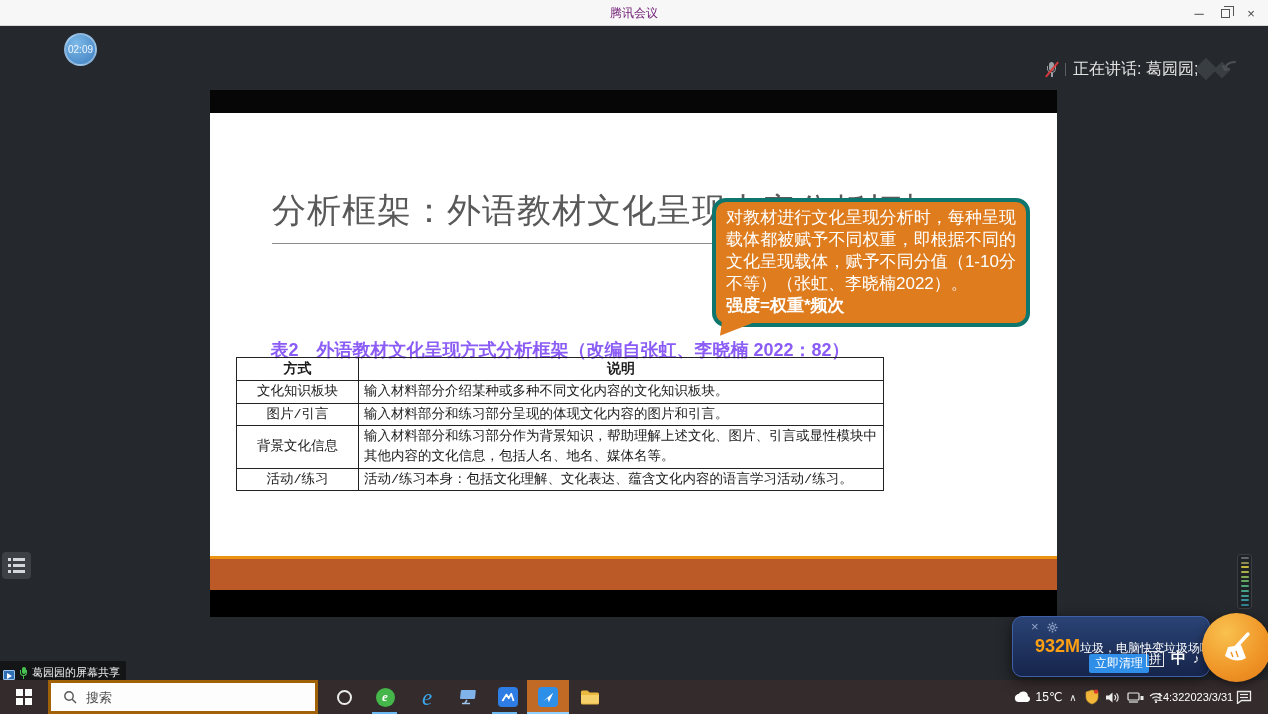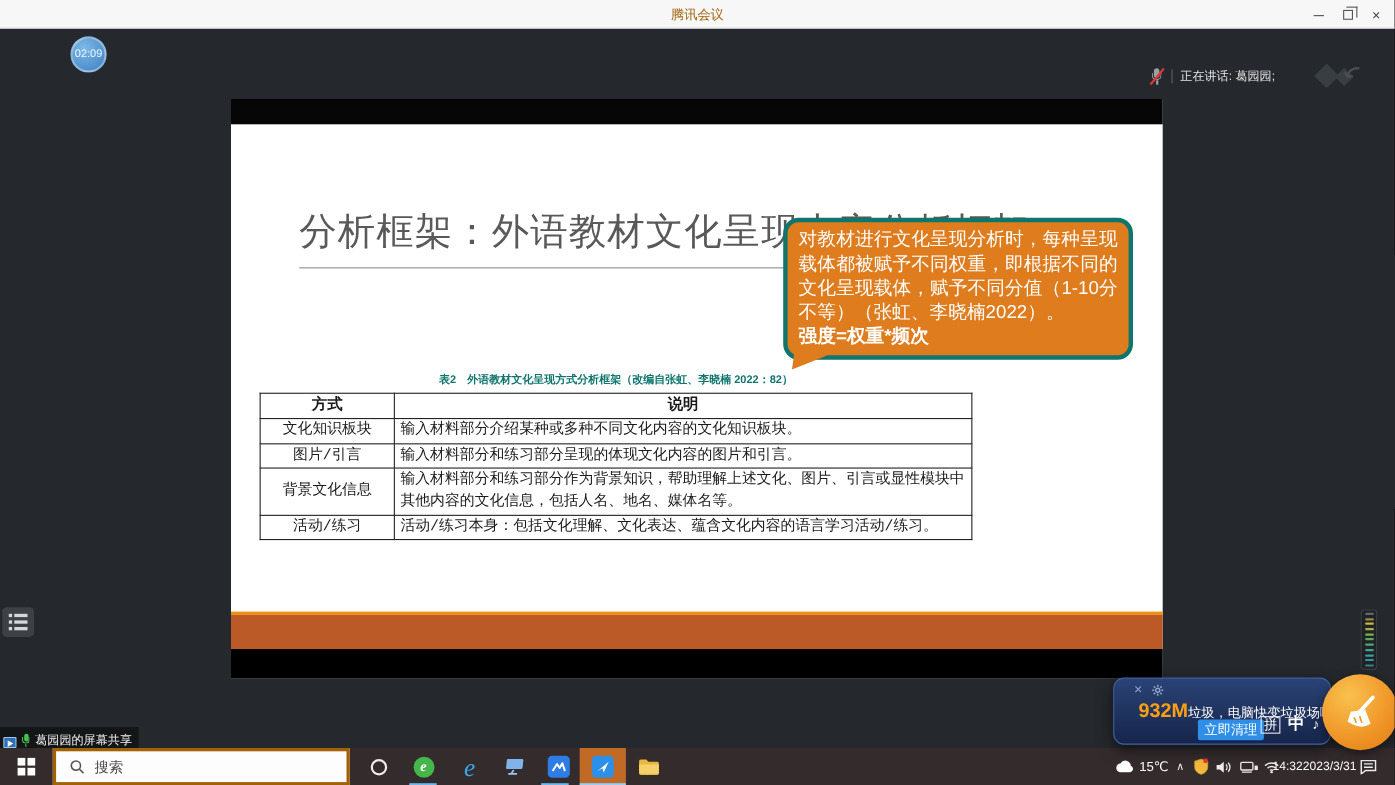--- a/index.html
+++ b/index.html
@@ -3,54 +3,54 @@
 <meta charset="utf-8">
 <style>
 *{margin:0;padding:0;box-sizing:border-box}
 html,body{width:1268px;height:714px;overflow:hidden;background:#000}
 body{font-family:"Liberation Sans","DejaVu Sans",sans-serif}
 #stage{position:relative;width:1268px;height:714px;background:#25282c;overflow:hidden}
 .abs{position:absolute}
 
 
 #titlebar{left:0;top:0;width:1268px;height:26px;background:#f7f7f7;border-bottom:1px solid #d9d9d9}
-#titlebar .wtitle{position:absolute;left:0;right:0;top:5px;text-align:center;font-size:12px;color:#a16207}
+#titlebar .wtitle{position:absolute;left:0;right:0;top:5px;text-align:center;font-size:12px;color:#701a75}
 .winctl{position:absolute;top:0;width:26px;height:26px;display:flex;align-items:center;justify-content:center;color:#444;font-size:13px;cursor:default}
 #btn-min{right:56px}#btn-restore{right:30px}#btn-close{right:4px}
 .restore-sq{position:relative;width:9px;height:9px;border:1px solid #555;background:#f7f7f7}
 .restore-sq::before{content:"";position:absolute;left:2px;top:-4px;width:9px;height:9px;border:1px solid #555;border-bottom:none;border-left:none}
 
 
 #timer{left:64px;top:33px;width:33px;height:33px;border-radius:50%;background:radial-gradient(circle at 35% 30%,#7cb9e8,#3e7fc1);border:2px solid rgba(255,255,255,.35);display:flex;align-items:center;justify-content:center;color:#eef6ff;font-size:10px}
 #speakbar{left:1045px;top:58px;height:22px;display:flex;align-items:center;gap:7px}
 .micmute{position:relative;width:13px;height:17px}
 .micmute .body{position:absolute;left:4px;top:1px;width:5px;height:9px;border-radius:3px;background:#9aa0a6}
 .micmute .arc{position:absolute;left:2px;top:5px;width:9px;height:7px;border:1.5px solid #9aa0a6;border-top:none;border-radius:0 0 6px 6px}
 .micmute .stem{position:absolute;left:6px;top:12px;width:1.5px;height:4px;background:#9aa0a6}
 .micmute .slash{position:absolute;left:6px;top:-1px;width:2px;height:19px;background:#d93a3a;transform:rotate(40deg)}
 .vsep{width:1px;height:13px;background:#5c6166}
-#speaktext{font-size:11px;color:#e3e3e3;white-space:nowrap}
+#speaktext{font-size:16px;color:#e3e3e3;white-space:nowrap}
 #annot-arrows{left:1194px;top:58px;width:52px;height:24px;opacity:.55}
 .dia{position:absolute;background:#4a5056;transform:rotate(45deg)}
 .dia1{left:4px;top:3px;width:16px;height:16px}
 .dia2{left:22px;top:6px;width:12px;height:12px}
 #annot-arrows svg{position:absolute;left:26px;top:1px}
 
 
 #slide{left:210px;top:90px;width:847px;height:527px;background:#fff}
 .slide-bar-top{left:0;top:0;width:847px;height:23px;background:#060606}
 .slide-line-gold{left:0;top:466px;width:847px;height:3px;background:#ED9210}
 .slide-band-rust{left:0;top:469px;width:847px;height:31px;background:#BB5927}
 .slide-bar-bottom{left:0;top:500px;width:847px;height:27px;background:#000}
 #slide-title{left:62px;top:98px;width:684px;white-space:nowrap;overflow:visible;font-family:"Liberation Serif","DejaVu Serif",serif;font-size:34px;letter-spacing:1px;color:#595959;padding-bottom:9px;border-bottom:1px solid #8c8c8c}
 #callout{left:502px;top:108px;width:318px;background:#DE7C1E;border:4px solid #0f766e;border-radius:14px;padding:5px 10px 6px 10px;color:#fff;z-index:5}
 #callout .body{font-size:17px;line-height:22px;text-align:justify;text-justify:inter-ideograph}
 #callout .formula{font-size:17px;line-height:22px;font-weight:bold}
 #callout .tail{position:absolute;left:5px;bottom:-15px;width:0;height:0;border-top:17px solid #DE7C1E;border-right:30px solid transparent;transform:rotate(8deg)}
-#tbl-caption{left:26px;top:248px;width:648px;text-align:center;font-size:10px;font-weight:bold;color:#0f766e}
+#tbl-caption{left:26px;top:248px;width:648px;text-align:center;font-size:18px;font-weight:bold;color:#8b5cf6}
 #fw-table{left:26px;top:267px;width:648px;border-collapse:collapse;table-layout:fixed;font-family:Liberation Mono, monospace;font-size:13.5px;color:#1a1a1a}
 #fw-table th,#fw-table td{border:1px solid #222;padding:1px 5px;line-height:1.45;vertical-align:middle}
 #fw-table th{font-size:14px;font-weight:bold;height:21px}
 #fw-table td.c0{width:122px;text-align:center}
 #fw-table td.c1{text-align:left}
 
 
 #annot-btn{left:2px;top:552px;width:29px;height:27px;background:#3d4045;border-radius:4px;display:flex;align-items:center;justify-content:center}
 .listicon{width:17px;height:15px;display:flex;flex-direction:column;justify-content:space-between}
 .listicon .row{display:flex;align-items:center;gap:2px}

